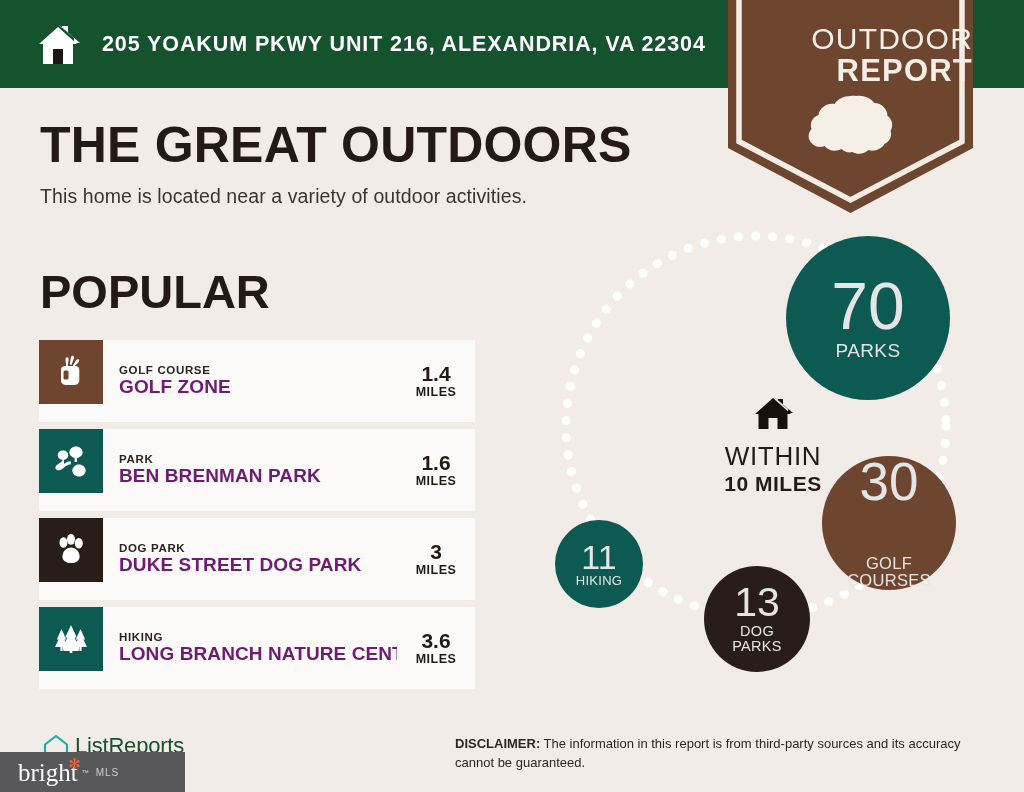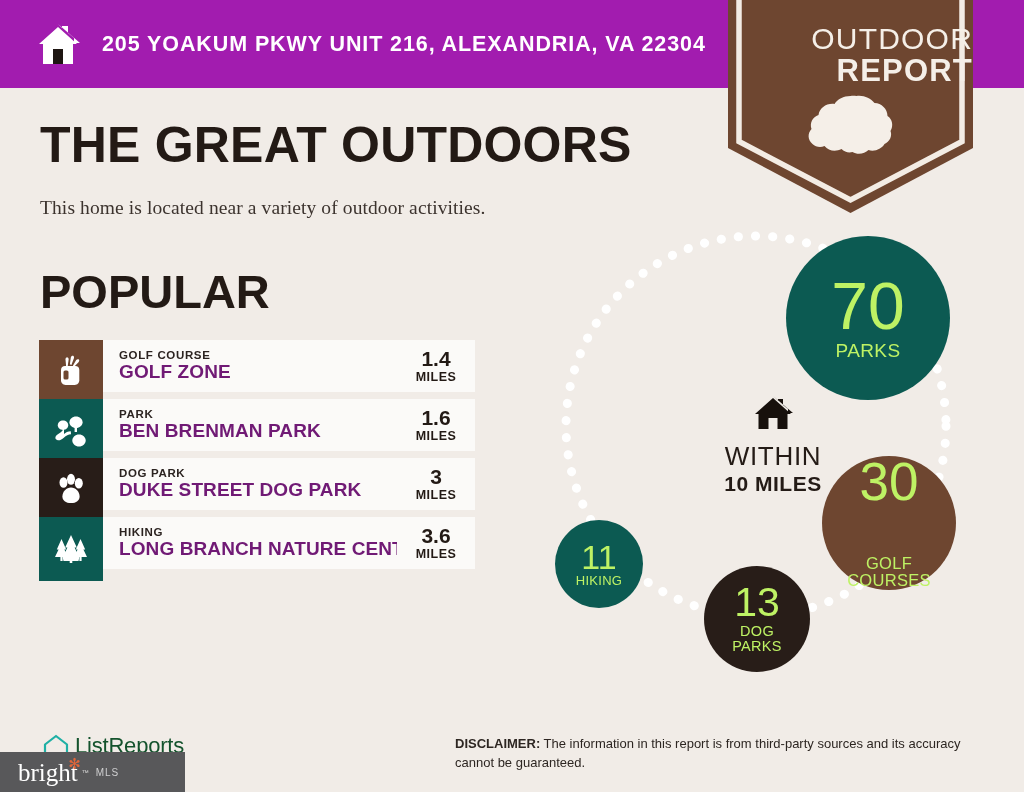--- a/index.html
+++ b/index.html
@@ -12,21 +12,21 @@
     font-family: "Liberation Sans", sans-serif;
     overflow: hidden;
     position: relative;
   }
 
   
   .header {
     position: absolute;
     top: 0; left: 0;
     width: 1024px; height: 88px;
-    background: #a21caf;
+    background: #14532d;
     display: flex;
     align-items: center;
     padding-left: 34px;
   }
   .header-home-icon { width: 48px; height: 48px; flex: none; margin-right: 20px; }
   .header-address {
     color: #ffffff;
     font-size: 21.5px;
     font-weight: 700;
     letter-spacing: 0.9px;
@@ -53,32 +53,32 @@
   .badge-line2 { font-size: 31px; font-weight: 700; letter-spacing: 1.2px; display:block;padding-left:38px; }
 
   
   .title-block { position: absolute; top: 120px; left: 40px; }
   .main-title {
     font-size: 50px; font-weight: 700; color: #231a15;
     letter-spacing: 0.2px; line-height: 1.0;
   }
   .sub-title {
     font-size: 19.5px; font-weight: 400; color: #3c332e;
-    margin-top: 27px; letter-spacing: 0.1px; font-family: Liberation Serif, serif;
+    margin-top: 15px; letter-spacing: 0.1px;
   }
   .popular-title {
     position: absolute; top: 268px; left: 40px;
     font-size: 47px; font-weight: 700; color: #231a15; line-height: 1;
   }
 
   
   .list { position: absolute; top: 340px; left: 39px; width: 436px; }
   .list-row {
     display: flex; align-items: stretch;
-    height: 52px; margin-bottom: 7px;
+    height: 82px; margin-bottom: 7px;
     background: #fbfaf8;
     justify-content: space-between;
   }
   .row-icon {
     width: 64px; height: 64px; flex: none;
     display: flex; align-items: center; justify-content: center;
   }
   .row-icon svg { width: 38px; height: 38px; }
   .row-body {
     flex: 1 1 auto;
@@ -104,21 +104,21 @@
 
   
   .diagram { position: absolute; top: 228px; left: 520px; width: 504px; height: 440px; }
   .dotted-ring { position: absolute; top: 0; left: 0; width: 504px; height: 440px; }
 
   .bubble {
     position: absolute;
     border-radius: 50%;
     display: flex; flex-direction: column;
     align-items: center; justify-content: center;
-    color: #bef264; text-align: center;
+    color: #e5e5e5; text-align: center;
   }
   .bubble-num { font-weight: 300; line-height: 0.95; }
   .bubble-lbl { font-weight: 400; line-height: 1.05; }
 
   .bubble-parks { left: 266px; top: 8px; width: 164px; height: 164px; background: #0c5a52; }
   .bubble-parks .bubble-num { font-size: 66px; }
   .bubble-parks .bubble-lbl { font-size: 19px; margin-top: 4px; letter-spacing: 0.4px; }
 
   .bubble-golf { left: 302px; top: 228px; width: 134px; height: 134px; background: #6e4630; gap: 45px; }
   .bubble-golf .bubble-num { font-size: 53px; }

